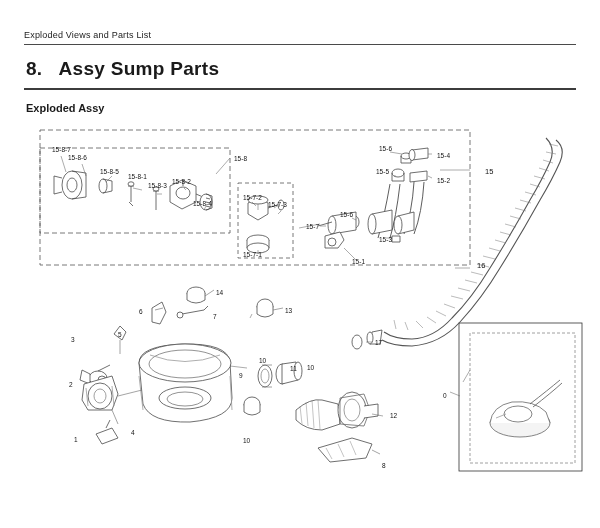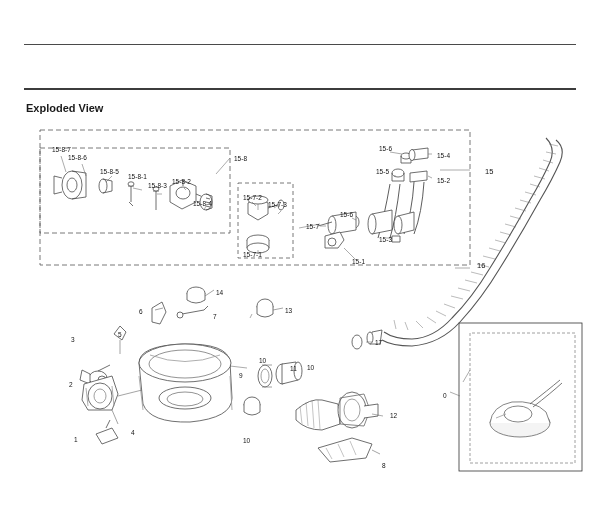--- a/index.html
+++ b/index.html
@@ -82,25 +82,31 @@
     top: 0;
     width: 600px;
     height: 400px;
   }
 </style>
 </head>
 <body>
 
 <div class="page">
 
+  <div class="header-line">Exploded Views and Parts List</div>
   <div class="header-rule"></div>
 
+  <div class="chapter-title">
+    <span>8.</span>
+    &nbsp;
+    <span>Assy Sump Parts</span>
+  </div>
   <div class="title-rule"></div>
 
-  <div class="section-title">Exploded View</div>
+  <div class="section-title">Exploded Assy</div>
 
   <div class="diagram">
 
     <svg class="art" viewBox="0 0 600 400">
       <g fill="none" stroke="#4a4a4a" stroke-width="0.8">
 
         <rect x="40" y="30" width="190" height="85" stroke="#555" stroke-dasharray="5 3"></rect>
         <rect x="40" y="12" width="430" height="135" stroke="#555" stroke-dasharray="5 3" fill="none"></rect>
         <rect x="238" y="65" width="55" height="75" stroke="#555" stroke-dasharray="4 3"></rect>
 

